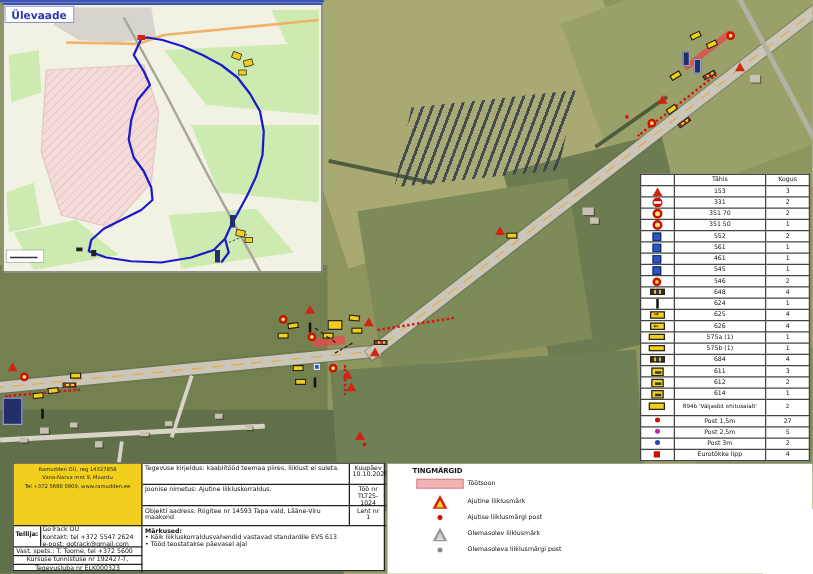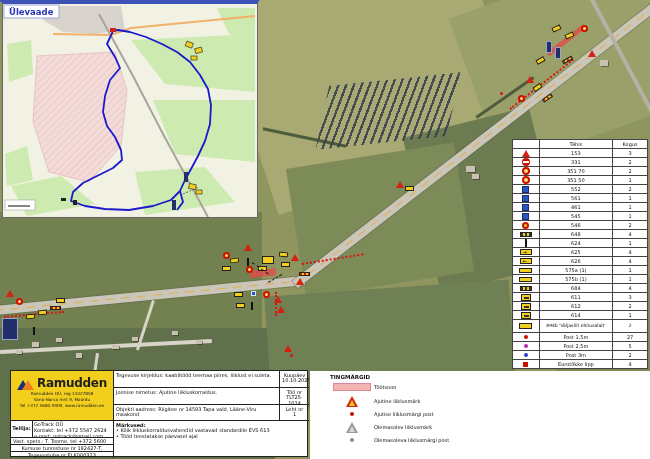--- a/index.html
+++ b/index.html
@@ -355,25 +355,20 @@
     <tr>
           <td><span class="licon" data-icon="flag-red"></span></td>
           <td>Eurotõkke lipp</td>
           <td>4</td>
         </tr>
   </tbody>
     </table>
 
   <div id="info">
     <div class="cell" id="logo-box">
-      <div class="rm-row">
-        <span class="rm-t1"></span>
-        <span class="rm-t2"></span>
-        <span class="rm-name">Ramudden</span>
-      </div>
       <div class="rm-small">Ramudden OÜ, reg 14327858</div>
       <div class="rm-small">Vana-Narva mnt 9, Maardu</div>
       <div class="rm-small">Tel +372 5680 0909, www.ramudden.ee</div>
     </div>
     <div class="cell" style="left:0;top:50px;width:103px;height:17px;padding:0">
       <div class="abs lbl" style="left:0;top:0;width:22px;height:17px;border-right:1px solid #222;padding:5px 1px;text-align:center">Tellija:</div>
       <div class="abs" style="left:23px;top:1px;width:79px">
         <div>GoTrack OÜ</div>
         <div>Kontakt: tel +372 5547 2624</div>
         <div>e-post: gotrack@gmail.com</div>

